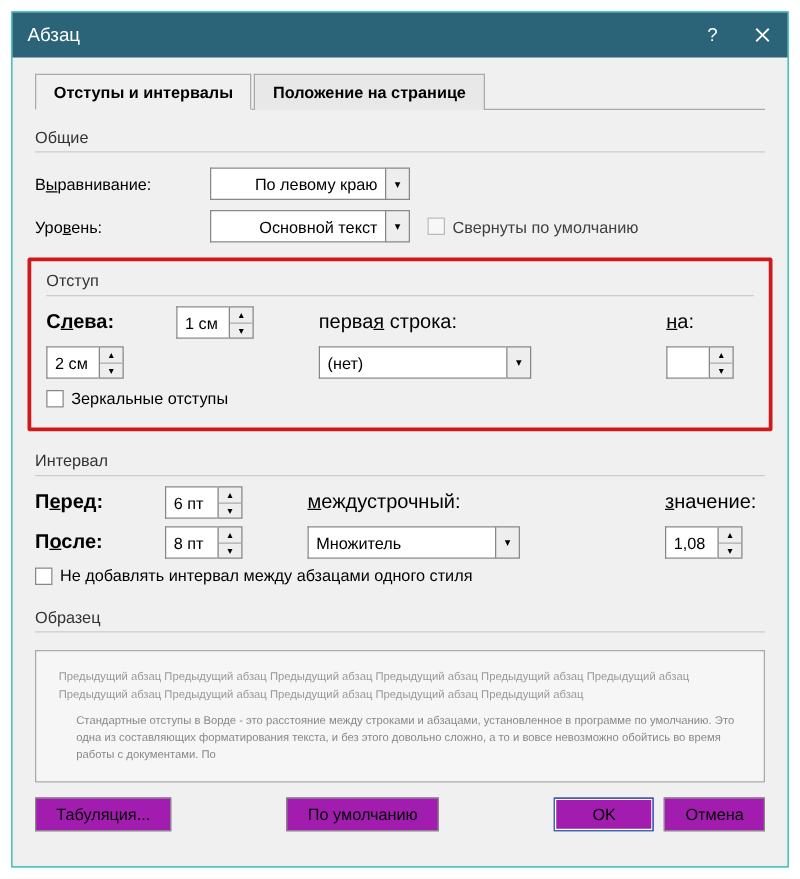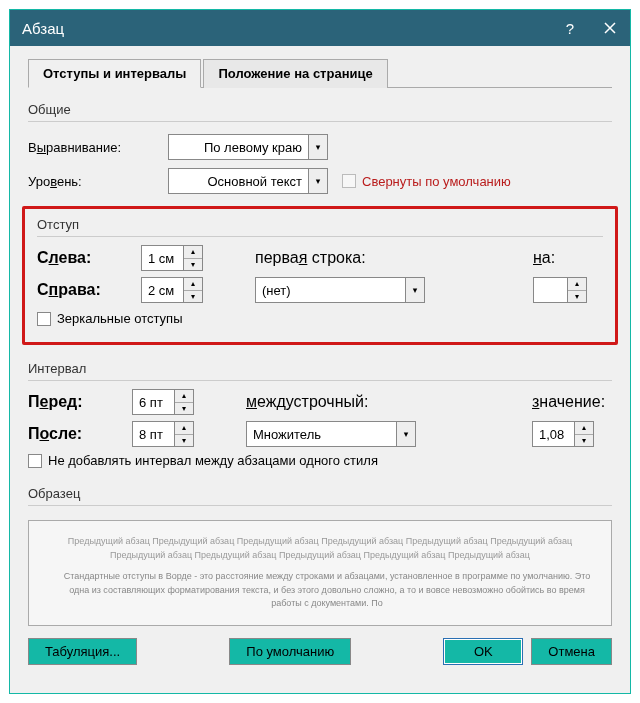--- a/index.html
+++ b/index.html
@@ -27,24 +27,24 @@
   .wide-select input { width: 150px; border-right: none; }
   .spin input { width: 42px; border-right: none; text-align: left; }
   .spin-narrow input { width: 34px; border-right: none; }
   .dd-btn, .sp-btn { border: 1px solid #888; background: #eee; width: 20px; display: flex; flex-direction: column; }
   .dd-btn { height: 26px; align-items: center; justify-content: center; font-size: 9px; }
   .sp-btn { height: 26px; }
   .sp-btn div { flex: 1; display: flex; align-items: center; justify-content: center; font-size: 8px; border-bottom: 1px solid #aaa; }
   .sp-btn div:last-child { border-bottom: none; }
   .checkbox { width: 14px; height: 14px; border: 1px solid #888; background: #fff; display: inline-block; margin-right: 6px; vertical-align: middle; }
   .highlight-box { border: 3px solid #d01818; border-radius: 2px; padding: 8px 12px 12px 12px; margin: 8px -6px; }
-  .preview { border: 1px solid #aaa; background: #f6f6f6; padding: 14px 18px; font-size: 9px; color: #999; line-height: 1.5; margin-top: 6px; text-align: center; }
+  .preview { border: 1px solid #aaa; background: #f6f6f6; padding: 14px 18px; font-size: 9px; color: #999; line-height: 1.5; margin-top: 6px; }
   .btnbar { display: flex; gap: 8px; margin-top: 12px; }
   .btnbar .spacer { flex: 1; }
-  .pbtn { border: 1px solid #888; background: #14b8a6; padding: 5px 16px; font-size: 13px; min-width: 80px; text-align: center; }
+  .pbtn { border: 1px solid #888; background: #a21caf; padding: 5px 16px; font-size: 13px; min-width: 80px; text-align: center; }
   .pbtn.primary { border: 1px solid #2a6fb3; box-shadow: inset 0 0 0 1px #fff; }
   .col3 { display: flex; gap: 18px; align-items: center; }
   .col3 > div { display: flex; align-items: center; }
   .group { display:flex; align-items:center; }
 </style>
 </head>
 <body>
 
 <div class="frame">
 <div class="window">
@@ -73,21 +73,21 @@
       </div>
     </div>
     <div class="row">
       <span class="lbl2"><span>Уро</span><span class="underline-char">в</span><span>ень:</span></span>
       <div class="select">
         <input readonly="" value="Основной текст" style="">
         <div class="dd-btn">▾</div>
       </div>
       <span style="width:14px"></span>
       <span class="checkbox" style="opacity:.5"></span>
-      <span style="color:#b91c1c">Свернуты по умолчанию</span>
+      <span style="color:#404040">Свернуты по умолчанию</span>
     </div>
 
     <div class="highlight-box">
       <div class="section-label" style="margin-top:0">Отступ</div>
       <div class="col3">
         <div style="width:200px">
           <span class="lbl"><span>С</span><span class="underline-char">л</span><span>ева:</span></span>
           <div class="spin group">
             <input value="1 см" style="">
             <div class="sp-btn">
@@ -98,21 +98,20 @@
         </div>
         <div style="flex:1">
           <span><span>перва</span><span class="underline-char">я</span><span> строка:</span></span>
         </div>
         <div style="width:70px">
           <span><span class="underline-char">н</span><span>а:</span></span>
         </div>
       </div>
       <div class="col3" style="margin-top:6px">
         <div style="width:200px">
-          <span class="lbl"><span>С</span><span class="underline-char">п</span><span>рава:</span></span>
           <div class="spin group">
             <input value="2 см" style="">
             <div class="sp-btn">
                   <div>▴</div>
                   <div>▾</div>
                 </div>
           </div>
         </div>
         <div style="flex:1">
           <div class="wide-select group">

